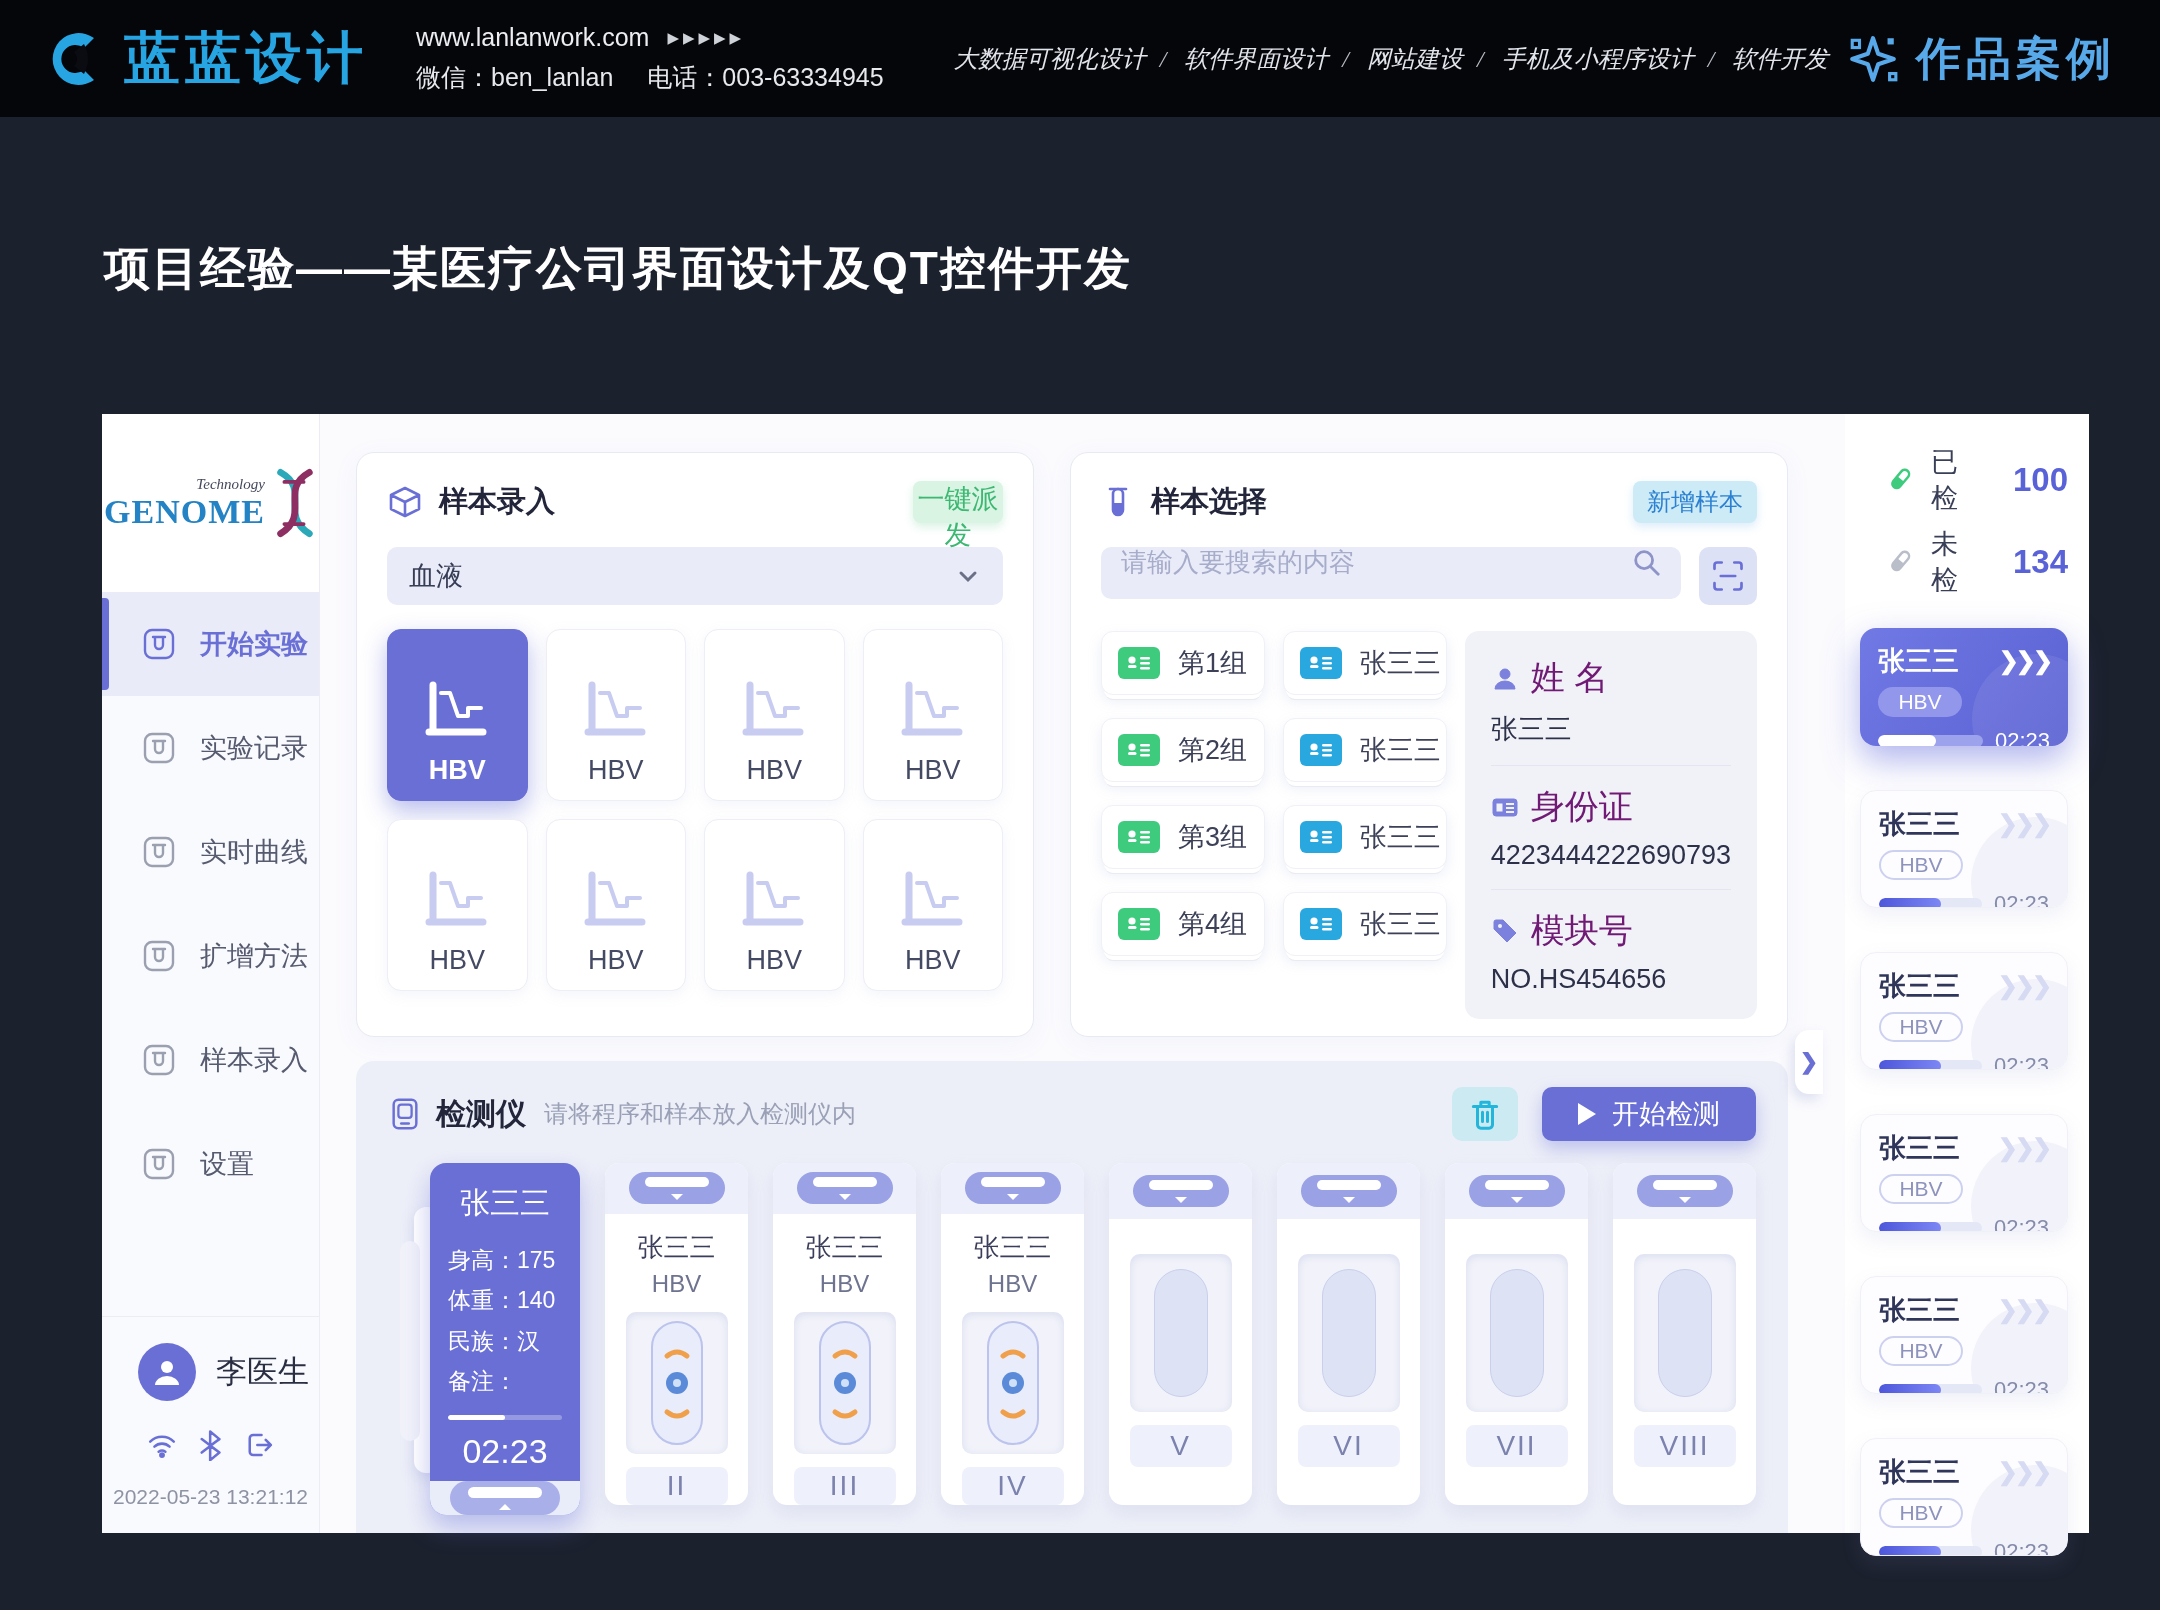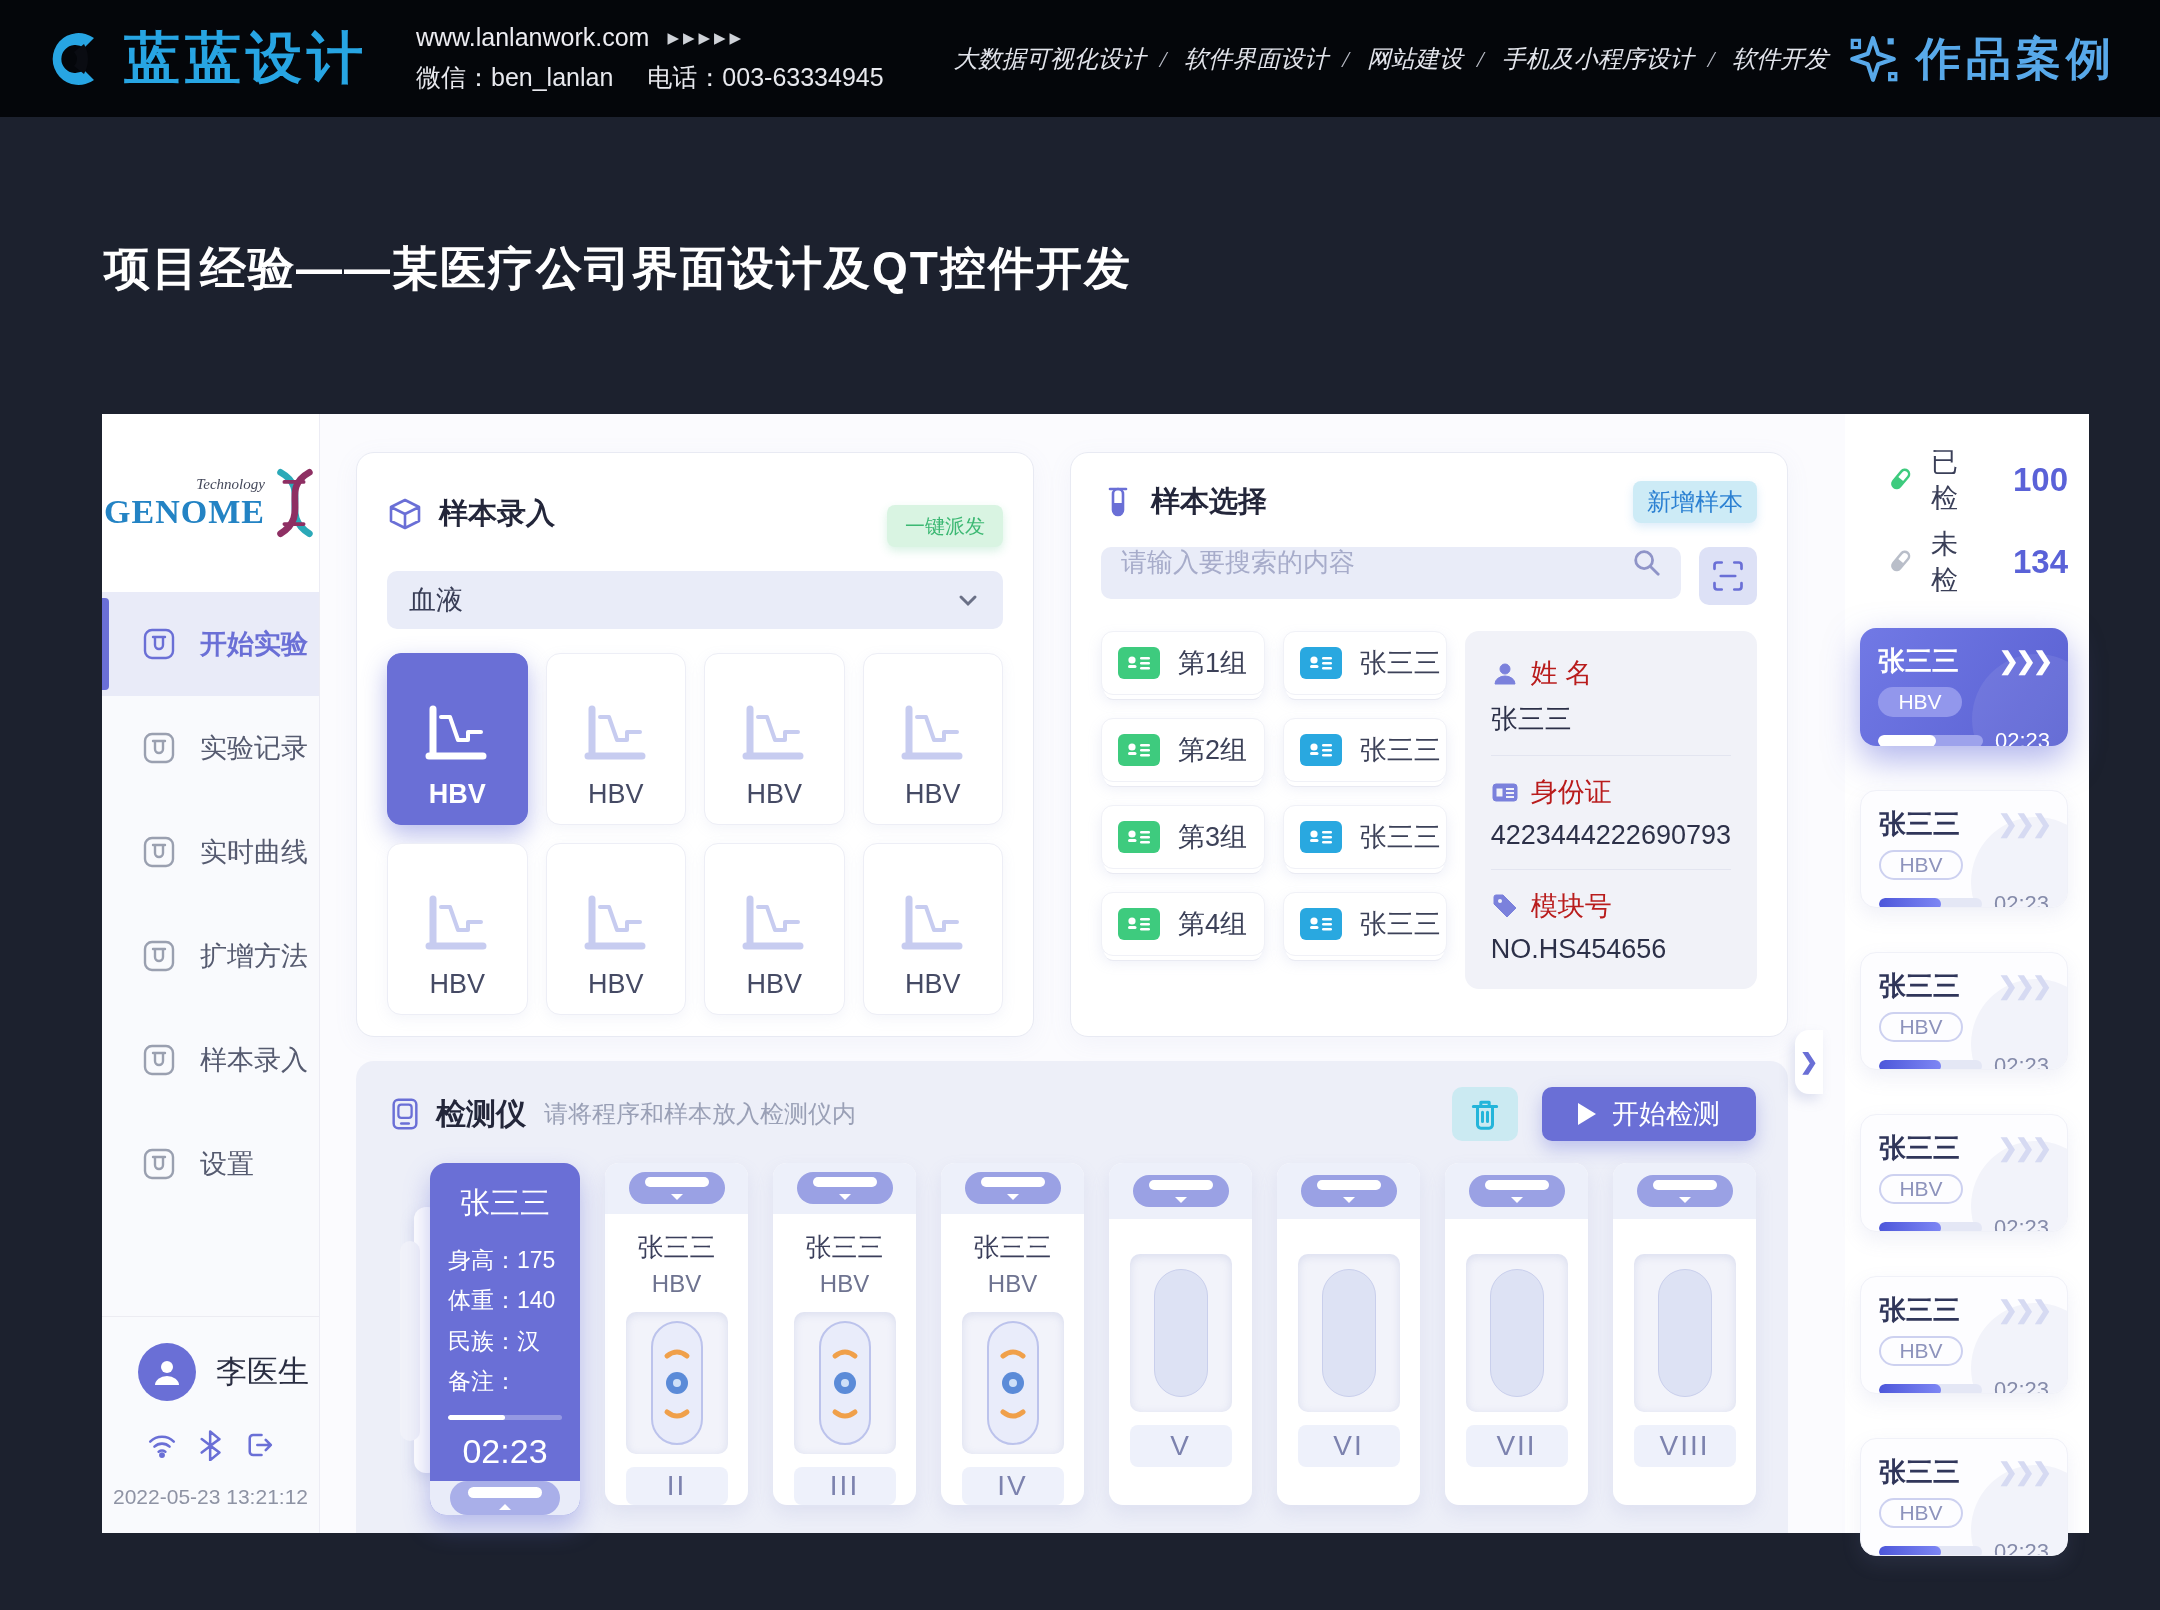--- a/index.html
+++ b/index.html
@@ -55,21 +55,21 @@
   .timestamp{margin-top:24px; text-align:center; font-size:21px; color:#8e93a4;}
 
   
   .central{position:absolute; left:218px; top:0; width:1525px; height:1119px; background:#fbfbfe; padding:38px 57px 0 36px;}
   .panels-row{display:flex; gap:36px; height:585px;}
   .panel{background:#fff; border:1px solid #e8eaf3; border-radius:18px; box-shadow:0 6px 24px rgba(140,150,200,.08); padding:28px 30px;}
   .panel.program{width:678px;}
   .panel.sample{width:718px;}
   .panel-head{display:flex; align-items:center;}
   .panel-title{margin-left:16px; font-size:29px; font-weight:bold; color:var(--tdark);}
-  .btn-dispatch{margin-left:auto; width:116px; height:42px; background:var(--greenbg); color:var(--greentext); font-size:20px; border:none; border-radius:8px; cursor:pointer; box-shadow:0 4px 10px rgba(60,190,120,.2);margin-top:24px;}
+  .btn-dispatch{margin-left:auto; width:90px; height:42px; background:var(--greenbg); color:var(--greentext); font-size:27px; border:none; border-radius:8px; cursor:pointer; box-shadow:0 4px 10px rgba(60,190,120,.2);}
   .btn-add{margin-left:auto; width:124px; height:42px; background:var(--cyanbg); color:var(--bluetext); font-size:24px; border:none; border-radius:8px; cursor:pointer; box-shadow:0 4px 10px rgba(60,150,220,.18);}
   .dropdown{margin-top:24px; height:58px; background:var(--lav); border-radius:10px; display:flex; align-items:center; padding:0 22px; font-size:27px; color:#383d56; cursor:pointer;}
   .dropdown svg{margin-left:auto; width:26px; height:26px; stroke:#6a7086; fill:none; stroke-width:3; stroke-linecap:round;}
   .hbv-grid{margin-top:24px; display:grid; grid-template-columns:repeat(4,1fr); gap:18px;}
   .hbv-card{height:172px; border-radius:14px; background:#fff; border:1px solid #edeef6; box-shadow:0 4px 14px rgba(150,160,210,.10);
     display:flex; flex-direction:column; align-items:center; justify-content:flex-end; padding-bottom:14px; gap:12px; cursor:pointer; color:#c7ccf0;}
   .hbv-card svg{stroke:currentColor; fill:none;}
   .hbv-label{font-size:27px; color:#454a64;}
   .hbv-card.selected{background:var(--primary); border-color:var(--primary); color:#fff; box-shadow:0 10px 24px rgba(100,108,216,.45);}
   .hbv-card.selected .hbv-label{color:#fff; font-weight:bold;}
@@ -81,21 +81,21 @@
   .scan-btn{width:58px; height:58px; background:#dde1f6; border:none; border-radius:10px; cursor:pointer; display:flex; align-items:center; justify-content:center;}
   .sample-body{margin-top:26px; display:flex; gap:18px;}
   .chip-col{width:206px; display:flex; flex-direction:column; gap:23px;}
   .chip{height:64px; background:#fff; border-radius:12px; border:1px solid #f0f1f7; display:flex; align-items:center; gap:18px; padding-left:16px; cursor:pointer;
     box-shadow:0 7px 0 -3px #fff, 0 9px 0 -4px #e9eaf2, 0 6px 14px rgba(150,160,210,.18);}
   .chip-icon{width:42px; height:32px; border-radius:6px; display:flex; align-items:center; justify-content:center;}
   .chip.group .chip-icon{background:var(--green);}
   .chip.member .chip-icon{background:var(--blueicon);}
   .chip-label{font-size:27px; color:#3c4158;}
   .info-panel{flex:1; background:#f1f2f8; border-radius:14px; padding:24px 26px;}
-  .info-label{display:flex; align-items:center; gap:12px; font-size:27px; color:#b91c1c;}
+  .info-label{display:flex; align-items:center; gap:12px; font-size:34px; color:#701a75;}
   .info-label svg{width:28px; height:28px; fill:#7b81dc; stroke:#7b81dc;}
   .info-value{margin-top:10px; font-size:27px; color:#2c3048;}
   .info-div{height:1px; background:#e3e5f0; margin:18px 0;}
 
   
   .detector{margin-top:24px; height:472px; background:var(--lavdeep); border-radius:18px 18px 0 0; padding:26px 0 0 32px; position:relative;}
   .det-head{display:flex; align-items:center; padding-right:32px;}
   .det-title{margin-left:14px; font-size:30px; font-weight:bold; color:var(--tdark);}
   .det-hint{margin-left:18px; font-size:24px; color:var(--tgray);}
   .btn-trash{margin-left:auto; width:66px; height:54px; background:#cbeaf2; border:none; border-radius:10px; cursor:pointer; display:flex; align-items:center; justify-content:center;}

